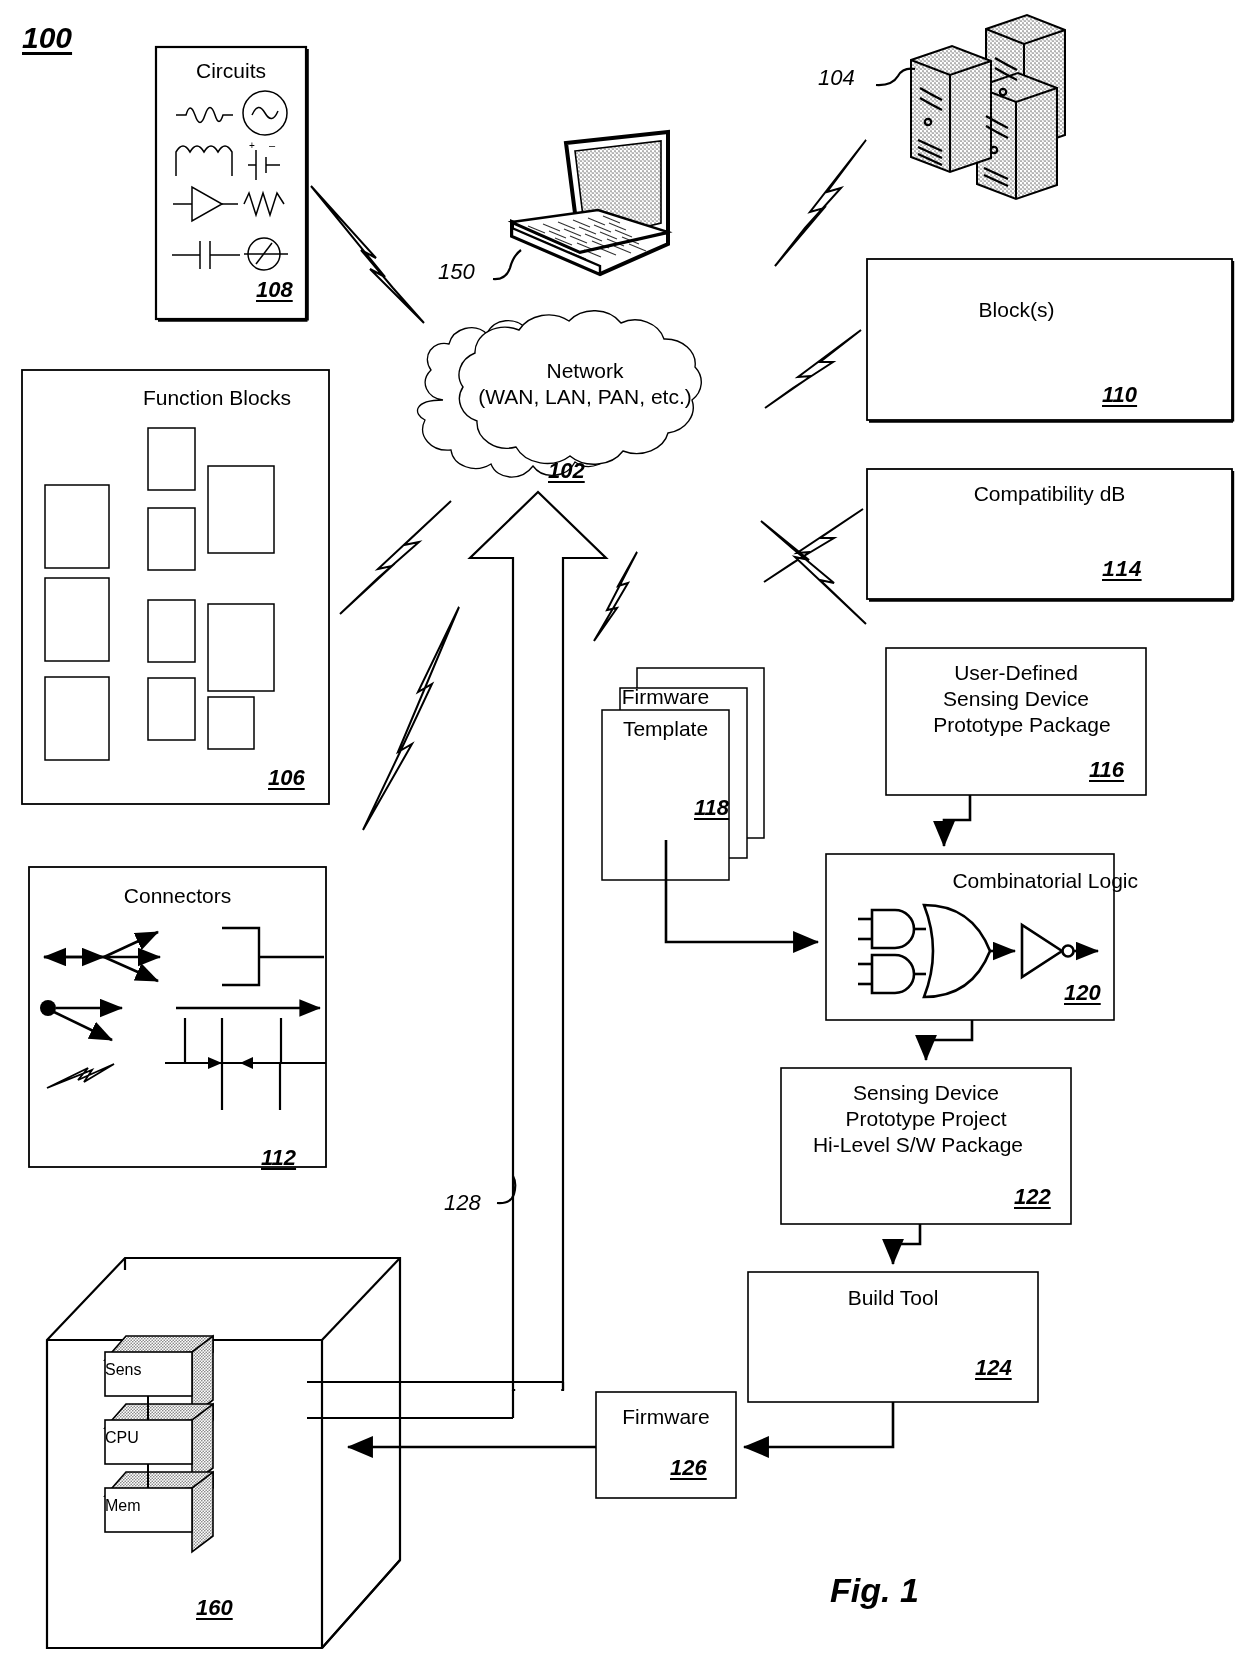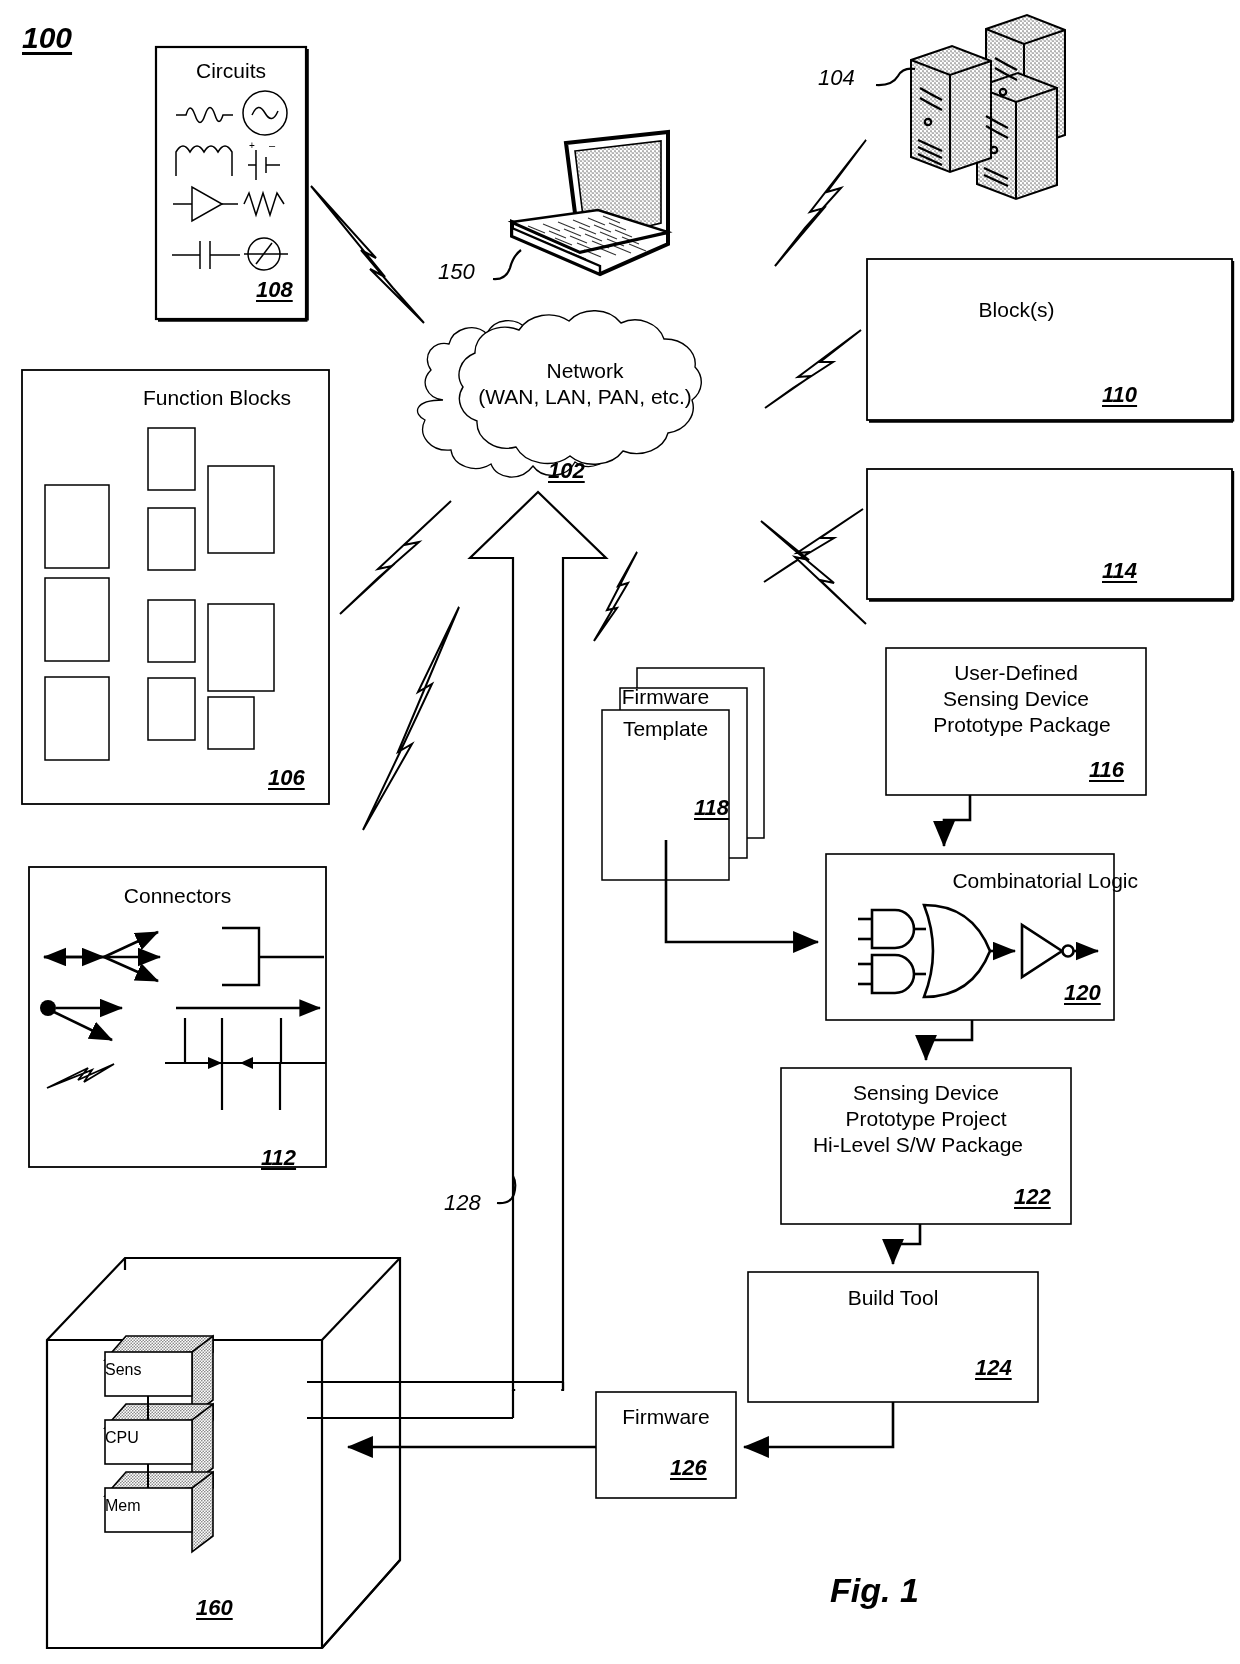--- a/index.html
+++ b/index.html
@@ -427,21 +427,22 @@
   <div class="txt box-title" style="left:430px; top:384px; width:310px;">(WAN, LAN, PAN, etc.)</div>
   <div class="txt ref" style="left:548px; top:458px;">102</div>
 
   <div class="txt ref-plain" style="left:818px; top:65px;">104</div>
 
   <div class="txt ref-plain" style="left:438px; top:259px;">150</div>
 
   <div class="txt box-title" style="left:867px; top:297px; width:299px;">Block(s)</div>
   <div class="txt ref" style="left:1102px; top:382px;">110</div>
 
-  <div class="txt ref" style="left:1102px; top:558px;">114</div>
+  <div class="txt box-title" style="left:867px; top:481px; width:365px;">Compatibility dB</div>
+  <div class="txt ref" style="left:1102px; top:558px;font-family:Liberation Mono, monospace;">114</div>
 
   <div class="txt box-title" style="left:602px; top:684px; width:127px;">Firmware</div>
   <div class="txt box-title" style="left:602px; top:716px; width:127px;">Template</div>
   <div class="txt ref" style="left:694px; top:795px;">118</div>
 
   <div class="txt box-title" style="left:886px; top:660px; width:260px;">User-Defined</div>
   <div class="txt box-title" style="left:886px; top:686px; width:260px;">Sensing Device</div>
   <div class="txt box-title" style="left:886px; top:712px; width:272px;">Prototype Package</div>
   <div class="txt ref" style="left:1089px; top:757px;">116</div>
 

